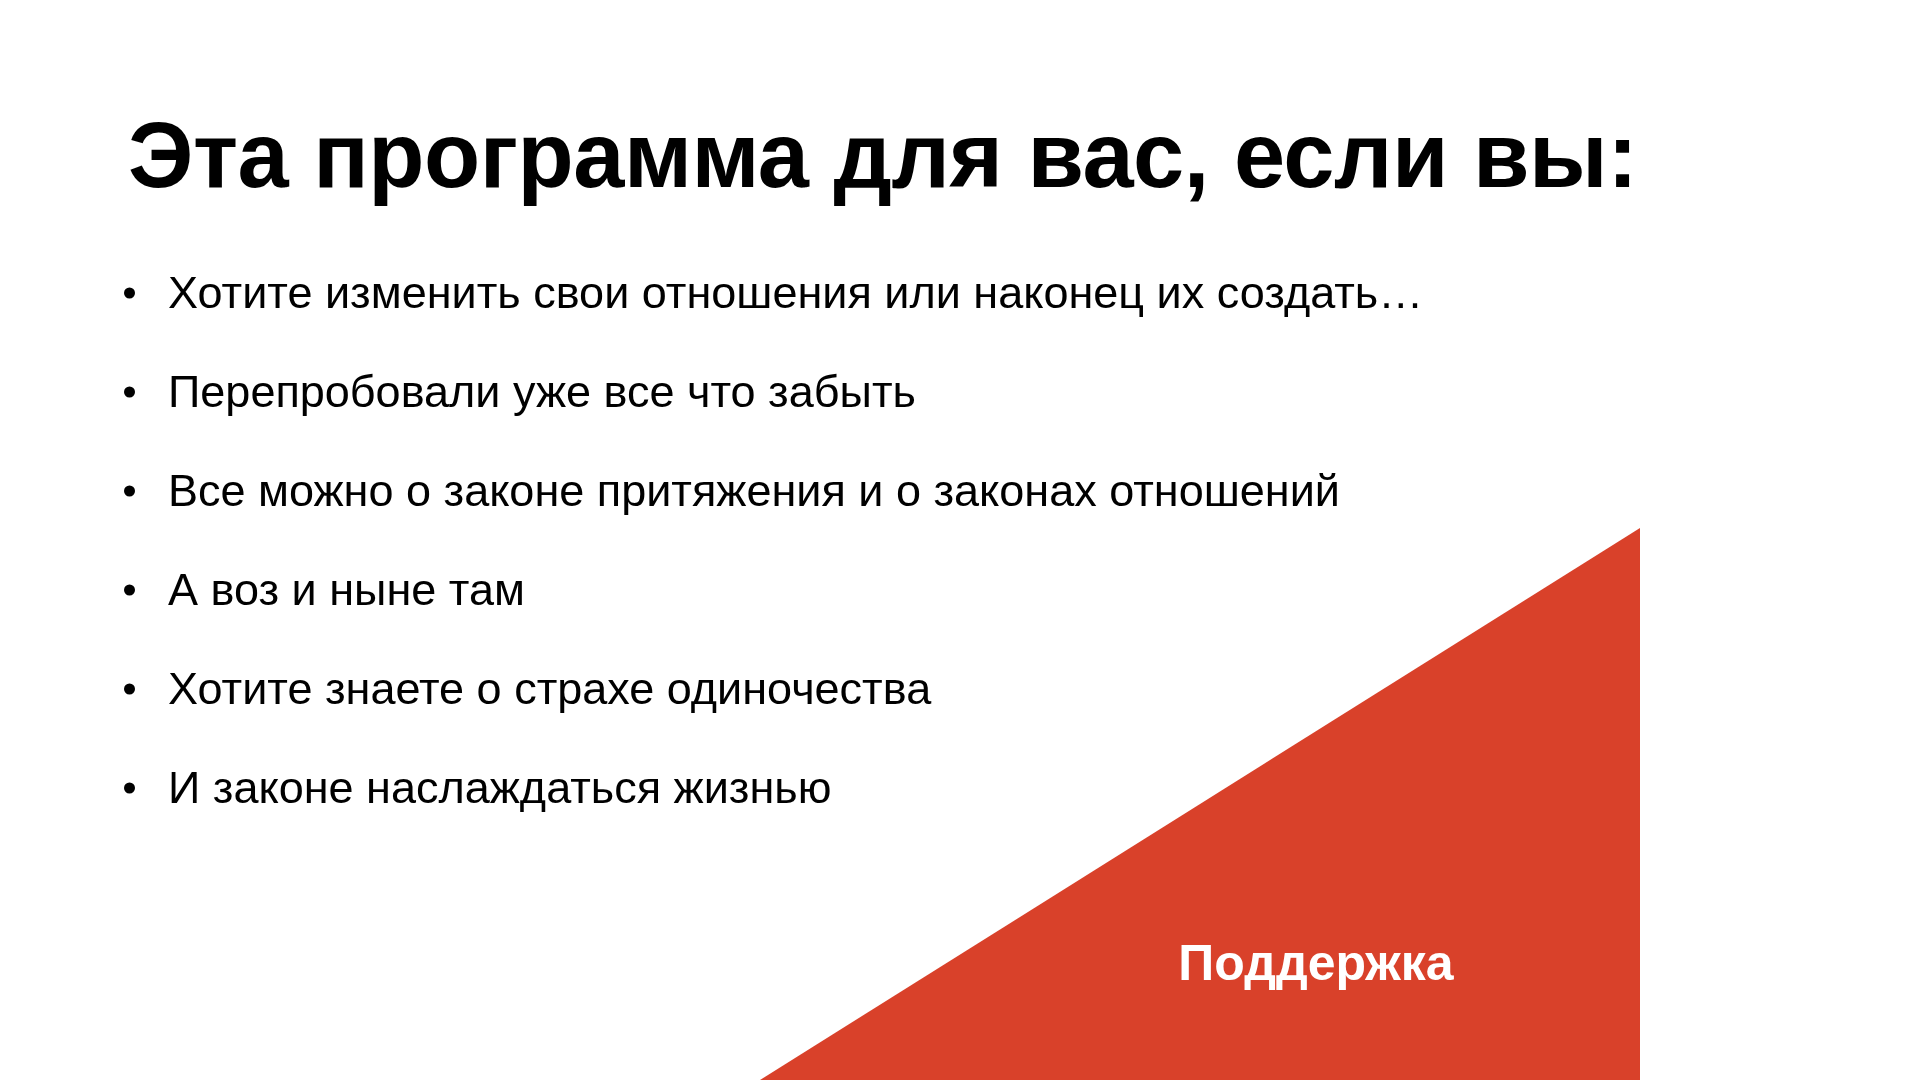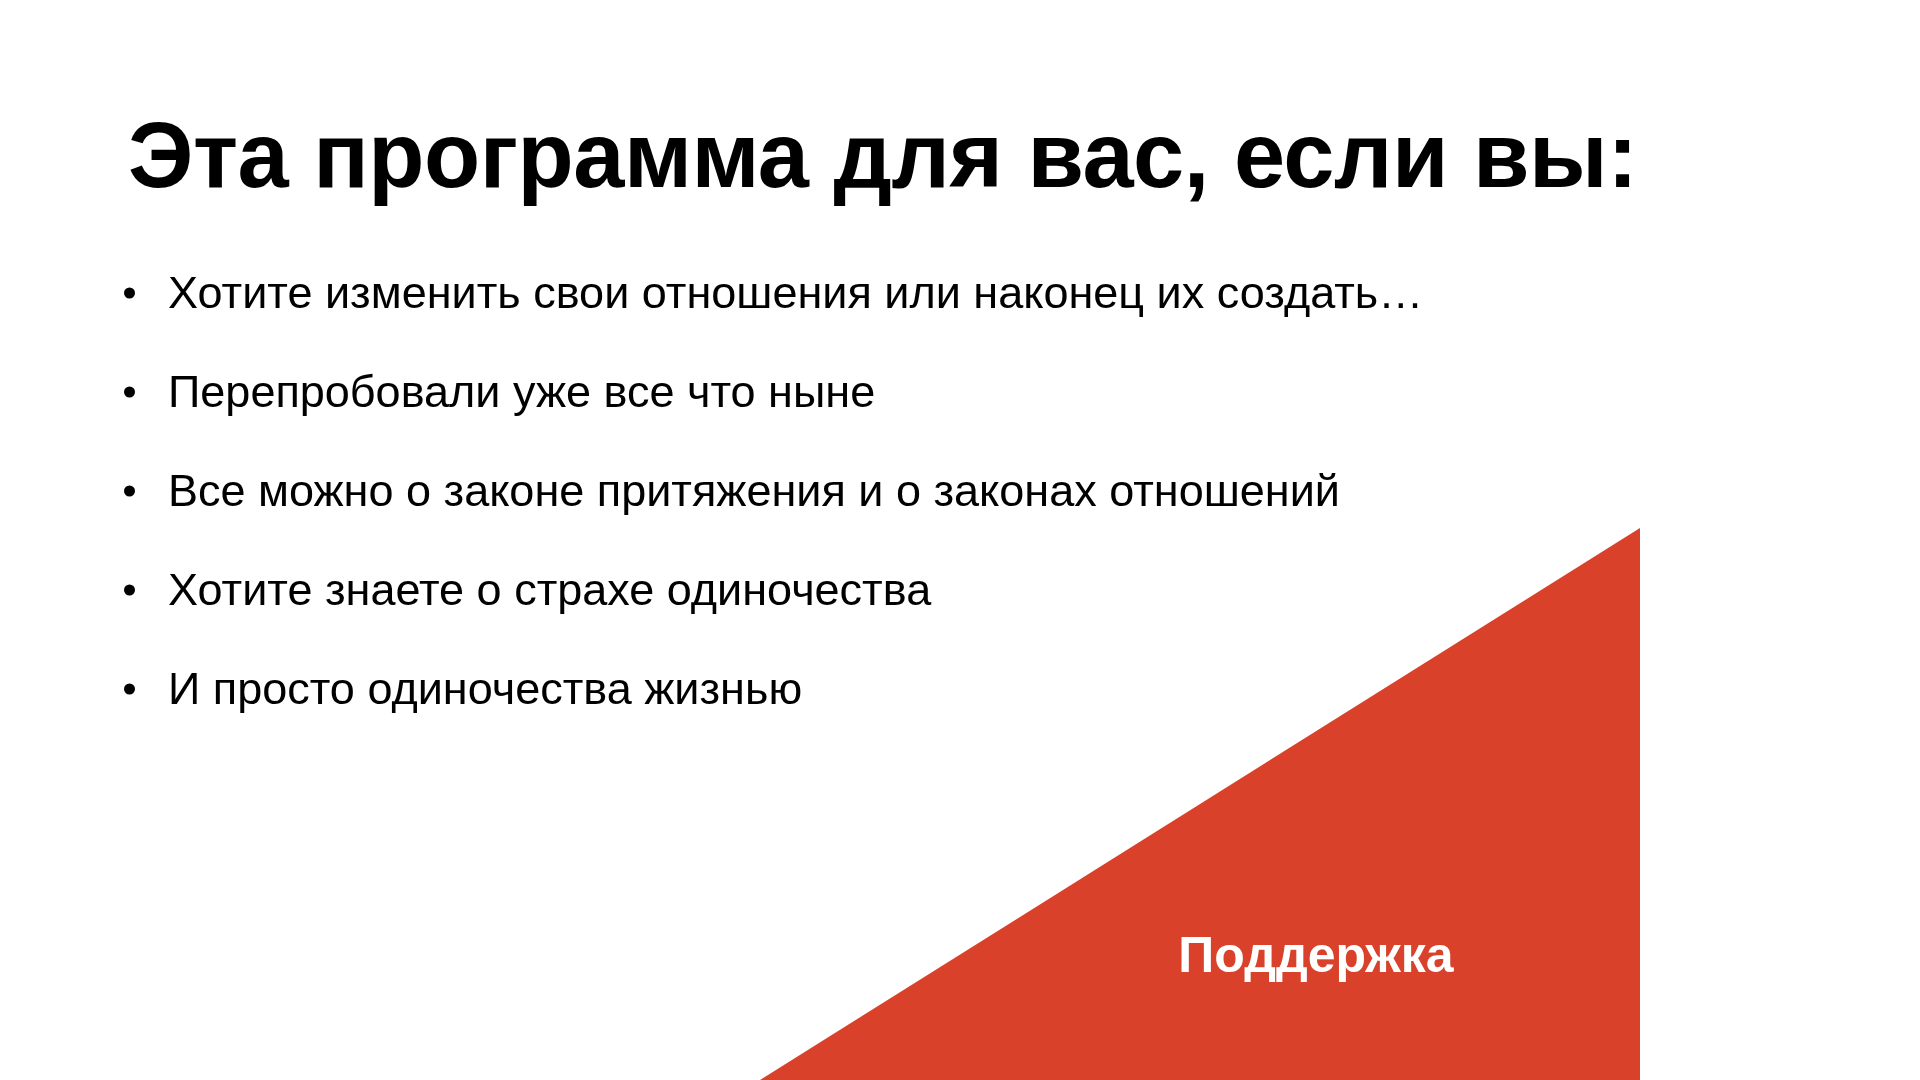--- a/index.html
+++ b/index.html
@@ -77,21 +77,21 @@
     bottom: 0;
     width: 880px;
     height: 552px;
     background: #d9412a;
     clip-path: polygon(100% 0%, 100% 100%, 0% 100%);
   }
 
   #corner-badge-text {
     position: absolute;
     right: 44px;
-    bottom: 92px;
+    bottom: 84px;
     width: 560px;
     text-align: center;
     color: #ffffff;
     font-size: 50px;
     font-weight: bold;
     line-height: 1.32;
     z-index: 2;
   }
   #corner-badge-text .badge-line {
     display: block;
@@ -105,33 +105,37 @@
 
   <h1 id="slide-title">Эта программа для вас, если вы:</h1>
 
   <ul id="bullet-list">
     <li>
       <span class="bullet-dot"></span>
       <span>Хотите изменить свои отношения или наконец их создать…</span>
     </li>
     <li>
       <span class="bullet-dot"></span>
-      <span>Перепробовали уже все что ныне</span>
+      <span>Перепробовали уже все что забыть</span>
     </li>
     <li>
       <span class="bullet-dot"></span>
       <span>Все можно о законе притяжения и о законах отношений</span>
     </li>
     <li>
       <span class="bullet-dot"></span>
+      <span>А воз и ныне там</span>
+    </li>
+    <li>
+      <span class="bullet-dot"></span>
       <span>Хотите знаете о страхе одиночества</span>
     </li>
     <li>
       <span class="bullet-dot"></span>
-      <span>И просто одиночества жизнью</span>
+      <span>И законе наслаждаться жизнью</span>
     </li>
   </ul>
 
   <div id="corner-triangle"></div>
 
   <div id="corner-badge-text">
     <span class="badge-line">Поддержка</span>
   </div>
 
 </div>

